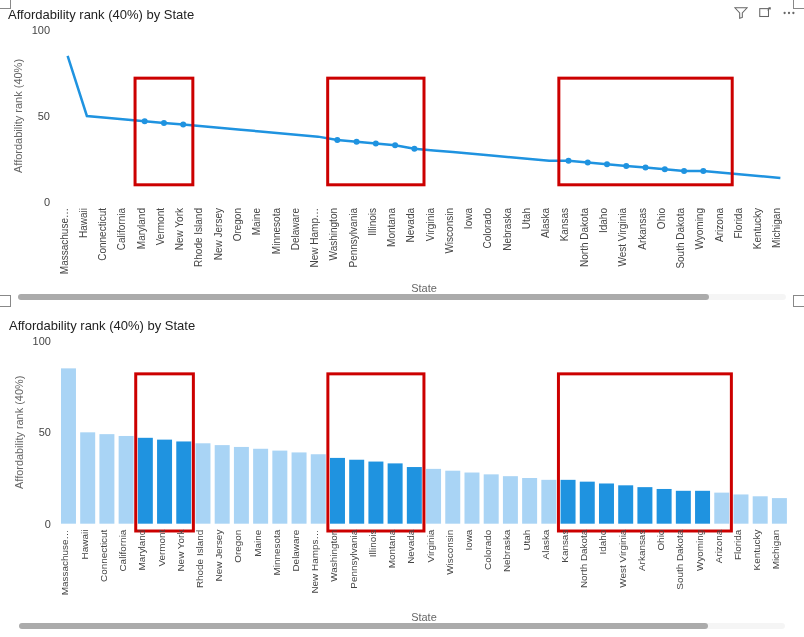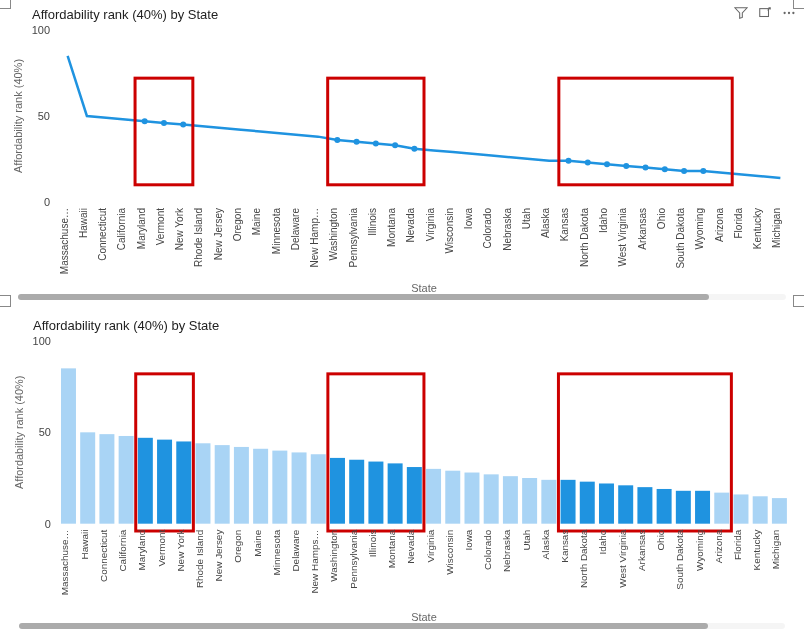--- a/index.html
+++ b/index.html
@@ -42,21 +42,20 @@
     padding: 2px 4px 0 4px;
   }
   .title-text {
     flex: 1;
     font-size: 13px;
     font-weight: 400;
     color: #222;
     white-space: nowrap;
     overflow: hidden;
     text-overflow: ellipsis;
-    margin-left: 24px;
   }
   .title-icons {
     display: flex;
     gap: 10px;
     color: #666;
   }
   .title-icons svg { width: 14px; height: 14px; }
   .title-icons .icon-btn { cursor: pointer; }
 
   .chart-area {

